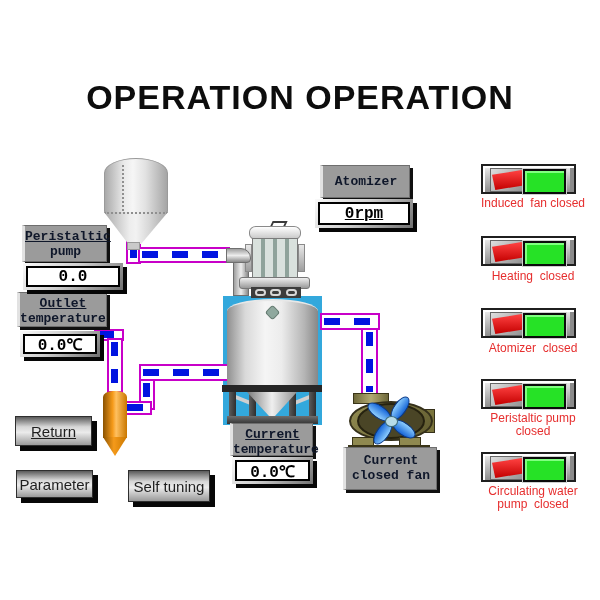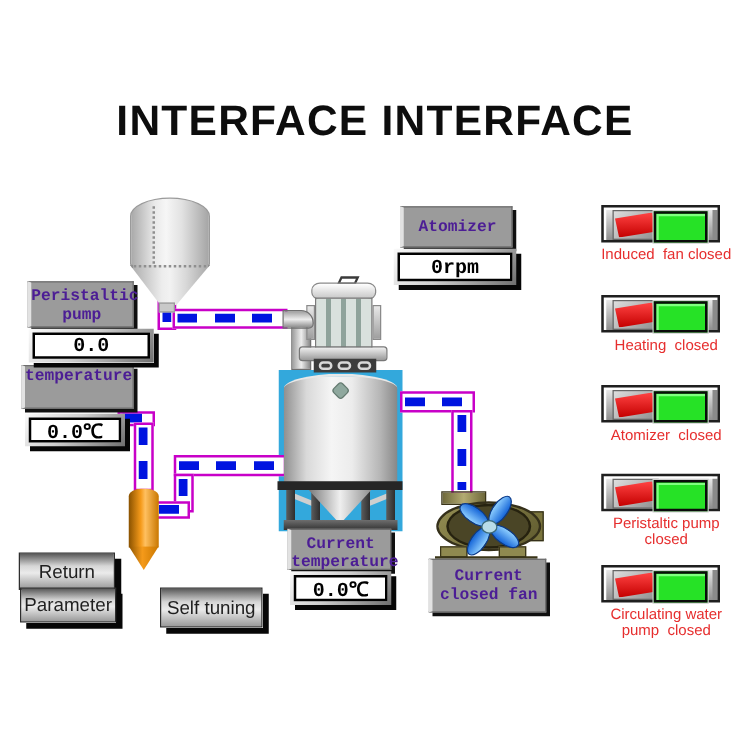--- a/index.html
+++ b/index.html
@@ -6,24 +6,24 @@
   body{width:600px;height:600px;position:relative;background:#fff;overflow:hidden;
        font-family:"Liberation Sans",sans-serif;}
   .abs{position:absolute;box-sizing:border-box;}
 
   
   #title{left:0;right:0;top:78px;text-align:center;font-size:34px;font-weight:bold;
          letter-spacing:1px;color:#0d0d0d;}
 
   
   .gray-label{background:#9b9b9b;border:1px solid #6e6e6e;border-left:3px solid #e2e2e2;
-              box-shadow:3px 3px 0 #101010;color:#4c1d95;text-align:center;
+              box-shadow:3px 3px 0 #101010;color:#0f172a;text-align:center;
               font-family:"Liberation Mono","DejaVu Sans Mono",monospace;
               font-weight:bold;font-size:13px;line-height:15px;z-index:5;}
-  .gray-label .pad{padding-top:3px;}
+  .gray-label .pad{padding-top:3px;text-decoration:underline;}
 
   
   .value-frame{background:linear-gradient(135deg,#fafafa 0%,#cfcfcf 45%,#6f6f6f 100%);
                padding:3px;box-shadow:4px 4px 0 #060606;z-index:6;}
   .value-inner{background:#fff;border:2px solid #000;height:100%;box-sizing:border-box;
                font-family:"Liberation Mono","DejaVu Sans Mono",monospace;
                font-weight:bold;font-size:16px;color:#000;text-align:center;
                display:flex;align-items:center;justify-content:center;}
 
   
@@ -125,21 +125,21 @@
     clip-path:polygon(0 24%,90% 0,100% 76%,10% 100%);}
   .ind-lamp{position:absolute;right:8px;top:3px;width:39px;height:21px;background:#26e226;
     border:2px solid #0a0a0a;box-shadow:0 0 0 1px #cfcfcf,inset 2px 2px 0 #80ff80;}
   .ind-label{width:170px;text-align:center;color:#e62e2e;font-size:12px;line-height:13px;
     z-index:5;}
   .ind-label div{white-space:pre;}
 </style>
 </head>
 <body>
 
-<div id="title" class="abs">INTERFACE INTERFACE</div>
+<div id="title" class="abs">OPERATION OPERATION</div>
 
 <div class="abs pipe" style="left:126px;top:240px;width:15px;height:24px;">
     <div class="dash-v"></div>
   </div>
 <div class="abs pipe" style="left:138px;top:247px;width:92px;height:16px;">
     <div class="dash-h"></div>
   </div>
 <div class="abs pipe" style="left:94px;top:329px;width:30px;height:12px;">
     <div class="dash-h"></div>
   </div>
@@ -213,47 +213,48 @@
 
 <div class="abs gray-label" style="left:22px;top:225px;width:85px;height:37px;">
   <div class="pad">Peristaltic</div>
   <div>pump</div>
 </div>
 <div class="abs value-frame" style="left:23px;top:263px;width:100px;height:27px;">
   <div class="value-inner">0.0</div>
 </div>
 
 <div class="abs gray-label" style="left:17px;top:292px;width:90px;height:35px;">
+  <div class="pad">Outlet</div>
   <div>temperature</div>
 </div>
 <div class="abs value-frame" style="left:20px;top:331px;width:80px;height:26px;">
   <div class="value-inner">0.0℃</div>
 </div>
 
 <div class="abs gray-label" style="left:320px;top:165px;width:90px;height:33px;">
   <div style="padding-top:8px;">Atomizer</div>
 </div>
-<div class="abs value-frame" style="left:315px;top:199px;width:98px;height:29px;">
+<div class="abs value-frame" style="left:315px;top:199px;width:98px;height:29px;text-decoration:underline;">
   <div class="value-inner">0rpm</div>
 </div>
 
 <div class="abs gray-label" style="left:230px;top:423px;width:83px;height:33px;">
   <div class="pad">Current</div>
   <div>temperature</div>
 </div>
 <div class="abs value-frame" style="left:232px;top:457px;width:81px;height:27px;">
   <div class="value-inner">0.0℃</div>
 </div>
 
 <div class="abs gray-label" style="left:343px;top:447px;width:94px;height:43px;">
   <div style="padding-top:5px;">Current</div>
   <div>closed fan</div>
 </div>
 
-<div class="abs btn" style="left:15px;top:442px;width:77px;height:30px;">Return</div>
+<div class="abs btn" style="left:15px;top:416px;width:77px;height:30px;text-decoration:underline;">Return</div>
 <div class="abs btn" style="left:16px;top:470px;width:77px;height:28px;">Parameter</div>
 <div class="abs btn" style="left:128px;top:470px;width:82px;height:32px;">Self tuning</div>
 
 <div class="abs ind-panel" style="top:164px;">
   <div class="ind-switch"></div>
   <div class="ind-lamp"></div>
 </div>
 <div class="abs ind-label" style="left:448px;top:197px;">
   <div>Induced  fan closed</div>
     <div></div>

